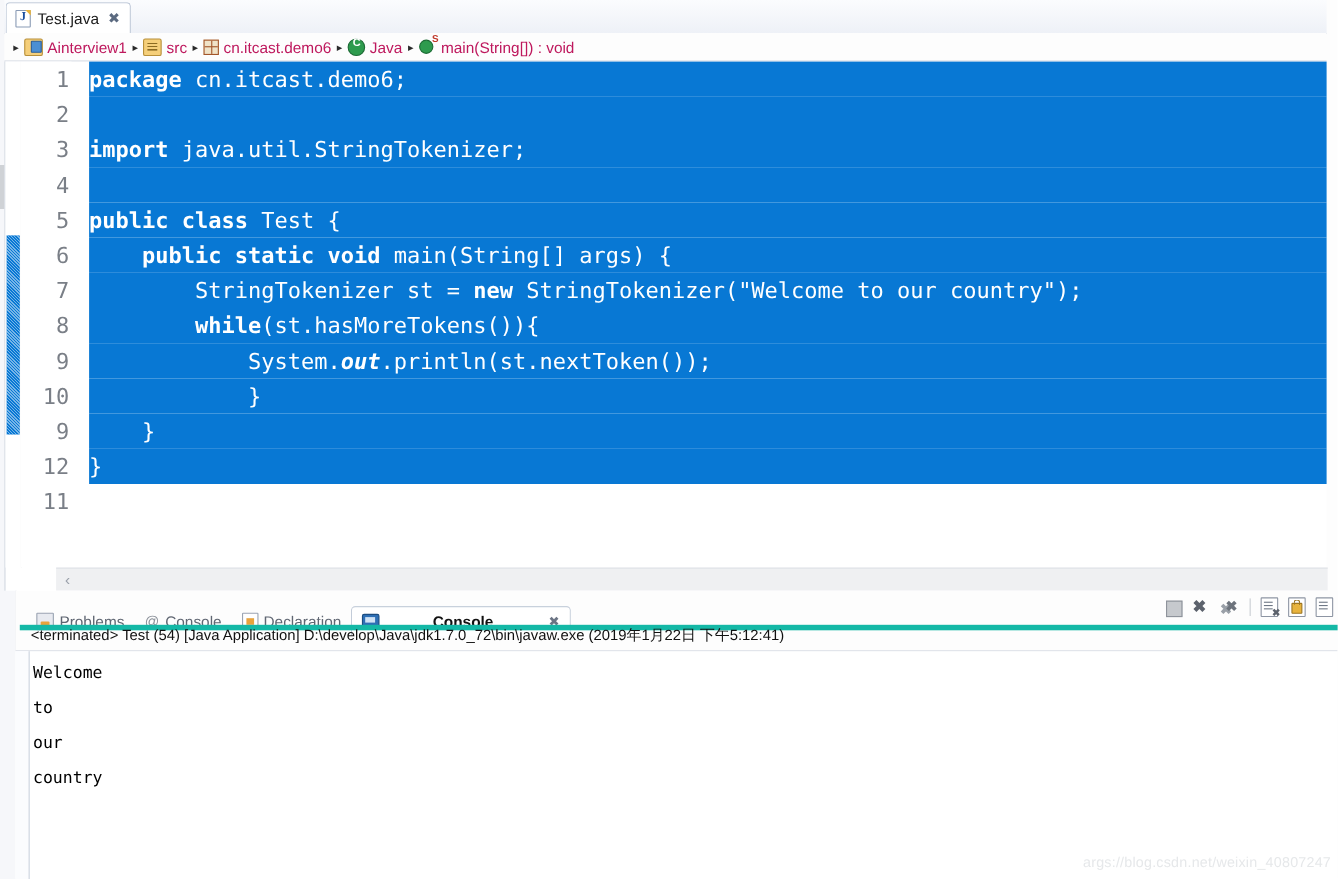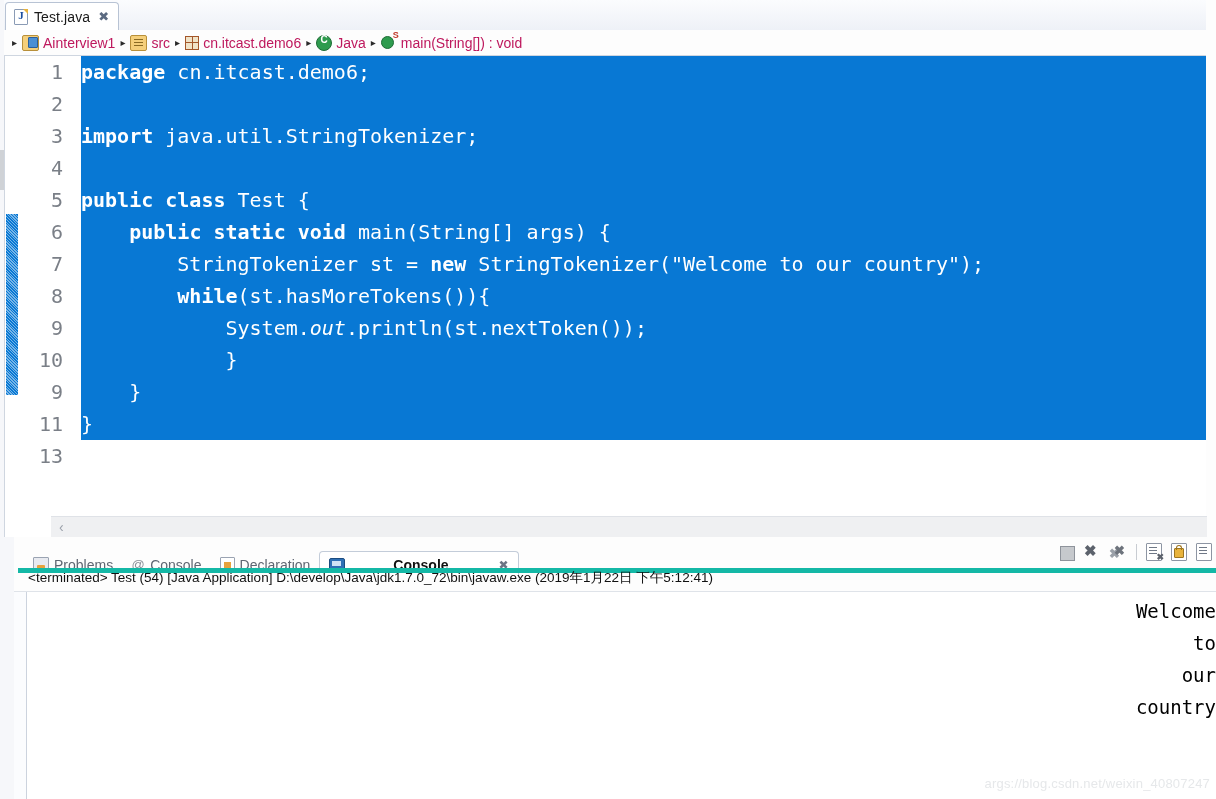--- a/index.html
+++ b/index.html
@@ -64,21 +64,21 @@
   .gutter{position:absolute;left:14px;top:0;width:46px;height:460px;background:#ffffff;}
   .gutter .ln{height:32px;line-height:32px;text-align:right;padding-right:2px;
     font-family:"DejaVu Sans Mono","Liberation Mono",monospace;font-size:20px;color:#7a7f87;}
   .code{position:absolute;left:60px;top:0;right:0;height:460px;
     font-family:"DejaVu Sans Mono","Liberation Mono",monospace;font-size:20px;
     white-space:pre;margin-left:16px;}
   .code .row{height:32px;line-height:32px;color:#ffffff;}
   .code .row.sel{background:#0878d4;}
   .code .row.empty-line{background:transparent;}
   .kw{font-weight:bold;}
-  .stat{font-weight:normal;font-style:italic;}
+  .stat{font-weight:bold;font-style:italic;}
   .hscroll{position:absolute;left:46px;top:460px;width:1156px;height:20px;background:#eff0f2;border-top:1px solid #dfe2e7;}
   .hscroll .arrow{position:absolute;left:8px;top:2px;font-size:14px;color:#9aa0aa;}
 
   
   .bottom-part{position:absolute;left:14px;top:537px;width:1202px;height:262px;background:#fdfdfd;}
   .bottom-tabs{position:absolute;left:0;top:3px;width:1202px;height:28px;display:flex;align-items:center;
     padding-left:10px;box-sizing:border-box;gap:0;}
   .btab{display:flex;align-items:center;gap:5px;height:26px;padding:0 9px;font-size:14px;color:#5f6672;margin-top:21px;}
   .btab.active{background:#ffffff;border:1px solid #c3ccd9;border-bottom:none;
     border-top-left-radius:4px;border-top-right-radius:4px;color:#111;font-weight:bold;gap:48px;}
@@ -106,21 +106,21 @@
   .lock-ic::before{content:"";position:absolute;left:2px;top:4px;width:8px;height:8px;background:#e8b33c;border:1px solid #9d7520;border-radius:1px;}
   .lock-ic::after{content:"";position:absolute;left:4px;top:1px;width:4px;height:4px;border:1px solid #9d7520;border-bottom:none;border-radius:3px 3px 0 0;}
 
   .console-status{position:absolute;left:4px;top:31px;width:1202px;height:14px;
     border-top:5px solid #14b8a6;padding-left:10px;box-sizing:border-box;
     display:flex;align-items:center;font-size:13.5px;color:#111;white-space:nowrap;}
   .console-body{position:absolute;left:0;top:54px;width:1202px;height:208px;background:#ffffff;
     border-top:1px solid #dfe3e9;}
   .cons-rail{position:absolute;left:0;top:0;width:12px;height:208px;background:#fbfcfe;border-right:1px solid #ccd3de;}
   .cons-text{position:absolute;left:16px;top:3px;right:0;
-    font-family:"DejaVu Sans Mono","Liberation Mono",monospace;font-size:19px;color:#000;line-height:32px;white-space:pre;text-align:right;}
+    font-family:"DejaVu Sans Mono","Liberation Mono",monospace;font-size:15px;color:#000;line-height:32px;white-space:pre;}
   .watermark{position:absolute;right:6px;bottom:8px;font-size:13px;color:#e6e8ea;letter-spacing:.2px;}
 </style>
 </head>
 <body>
 
 <div class="app">
 
   <div class="outer-rail">
     <div class="rail-mark"></div>
   </div>
@@ -177,22 +177,22 @@
           <div class="ln">2</div>
           <div class="ln">3</div>
           <div class="ln">4</div>
           <div class="ln">5</div>
           <div class="ln">6</div>
           <div class="ln">7</div>
           <div class="ln">8</div>
           <div class="ln">9</div>
           <div class="ln">10</div>
           <div class="ln">9</div>
+          <div class="ln">12</div>
           <div class="ln">11</div>
-          <div class="ln">13</div>
         </div>
       <div class="code"><div class="row sel"><span class="kw">package</span><span> cn.itcast.demo6;</span></div><div class="row sel"><span></span>&nbsp;</div><div class="row sel"><span class="kw">import</span><span> java.util.StringTokenizer;</span></div><div class="row sel"><span></span>&nbsp;</div><div class="row sel"><span class="kw">public class</span><span> Test {</span></div><div class="row sel"><span>    </span><span class="kw">public static void</span><span> main(String[] args) {</span></div><div class="row sel"><span>        StringTokenizer st = </span><span class="kw">new</span><span> StringTokenizer("Welcome to our country");</span></div><div class="row sel"><span>        </span><span class="kw">while</span><span>(st.hasMoreTokens()){</span></div><div class="row sel"><span>            System.</span><span class="stat">out</span><span>.println(st.nextToken());</span></div><div class="row sel"><span>            }</span></div><div class="row sel"><span>    }</span></div><div class="row sel"><span>}</span></div><div class="row empty-line"><span></span>&nbsp;</div></div>
       <div class="hscroll">
         <span class="arrow">‹</span>
       </div>
     </div>
   </div>
 
   <div class="bottom-part">
 

